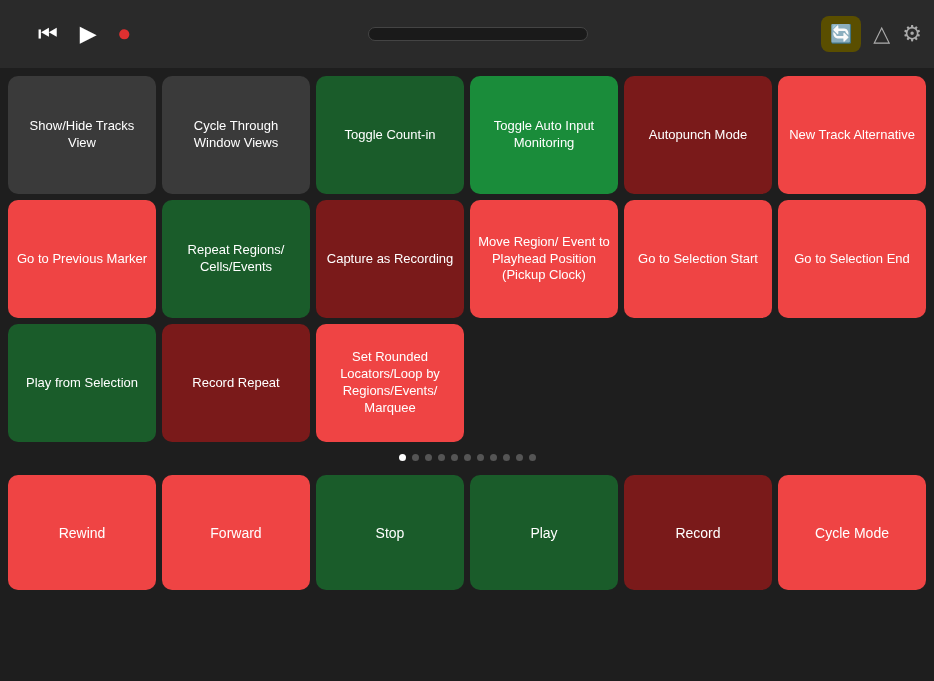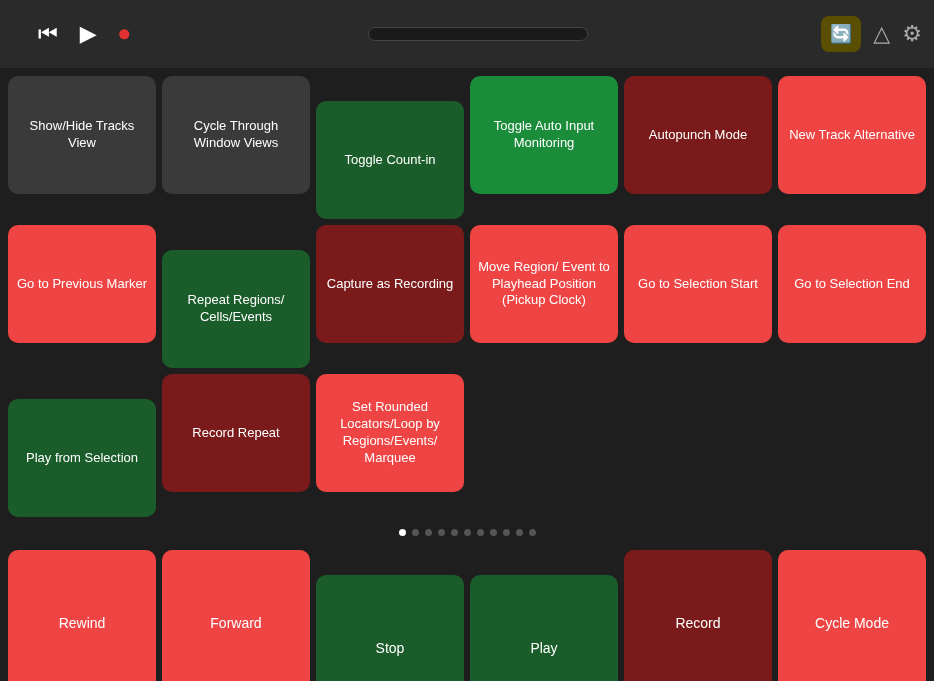--- a/index.html
+++ b/index.html
@@ -127,21 +127,21 @@
       justify-content: center;
       text-align: center;
       font-size: 13px;
       font-weight: 500;
       color: white;
       padding: 8px;
       cursor: pointer;
       line-height: 1.3;
     }
     .cell-gold { background: #ef4444; }
-    .cell-dark-green { background: #1a5c2a; margin-top: 25px; }
+    .cell-dark-green { background: #1a5c2a; }
     .cell-bright-green { background: #1a8c3a; }
     .cell-red { background: #7a1a1a; }
     .cell-blue { background: #ef4444; }
     .cell-gray { background: #3a3a3a; }
 
     
     .pagination {
       display: flex;
       justify-content: center;
       gap: 6px;
@@ -160,21 +160,21 @@
     
     .bottom-bar {
       display: grid;
       grid-template-columns: repeat(6, 1fr);
       gap: 6px;
       padding: 6px 8px 8px 8px;
       background: #1e1e1e;
     }
     .bottom-cell {
       border-radius: 10px;
-      height: 145px;
+      height: 115px;
       display: flex;
       align-items: center;
       justify-content: center;
       text-align: center;
       font-size: 14px;
       font-weight: 500;
       color: white;
       cursor: pointer;
     }
   </style>

